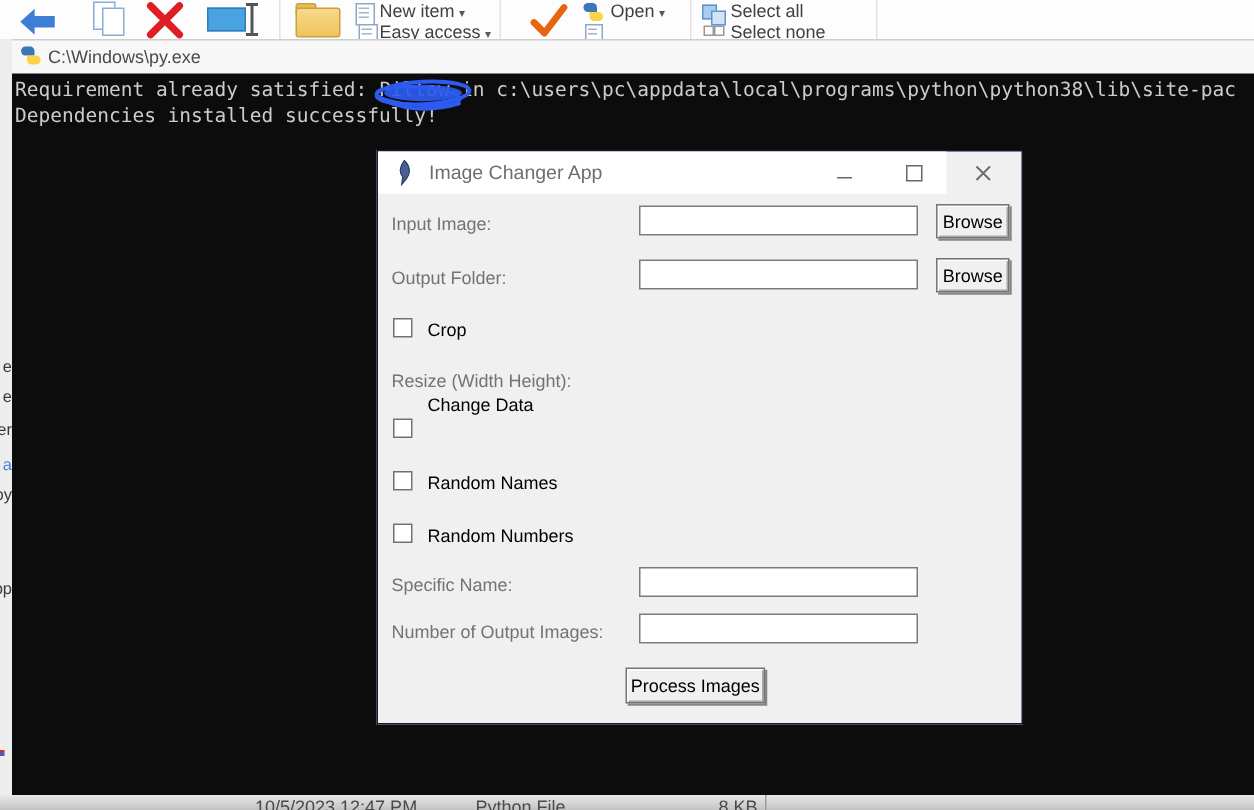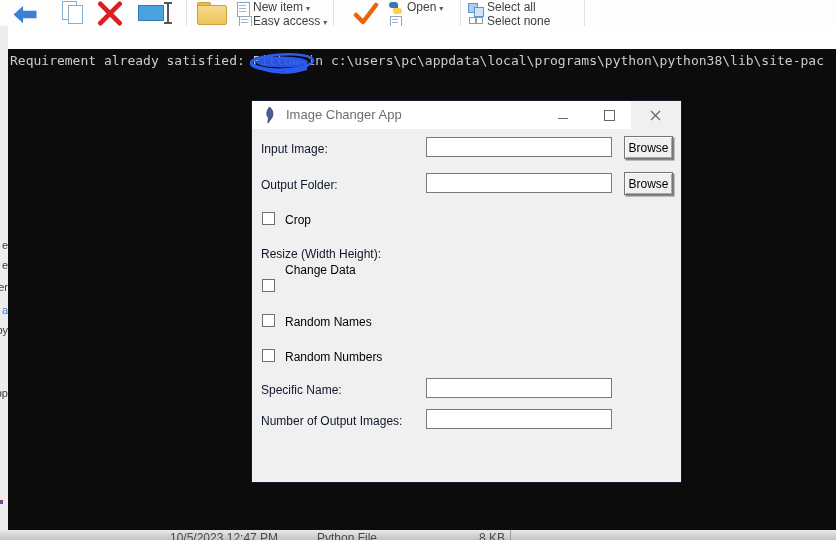--- a/index.html
+++ b/index.html
@@ -38,21 +38,21 @@
   }
   .row-text{position:absolute;top:1px;font-size:12px;color:#4a4a4a;white-space:nowrap;}
   
   #dialog{
     position:absolute;left:251px;top:100px;width:429px;height:381px;
     background:#f0f0f0;border:1px solid #151a30;box-sizing:content-box;
   }
   #dialog-titlebar{position:absolute;left:0;top:0;width:379px;height:28px;background:#ffffff;}
   #dialog-title{position:absolute;left:34px;top:0;line-height:28px;font-size:13px;color:#6e6e6e;}
   .win-ctl{position:absolute;top:0;width:36px;height:28px;display:flex;align-items:center;justify-content:center;}
-  .dlg-label{position:absolute;left:9px;font-size:12px;color:#0f172a;white-space:nowrap;}
+  .dlg-label{position:absolute;left:9px;font-size:12px;color:#737373;white-space:nowrap;}
   .entry{
     position:absolute;left:174px;width:186px;height:20px;box-sizing:border-box;
     background:#fff;border:1px solid #7a7a7a;font-family:"Liberation Sans",sans-serif;
     font-size:12px;padding:0 3px;outline:none;
   }
   .tk-btn{
     position:absolute;box-sizing:border-box;background:#f0f0f0;border:1px solid #757575;
     box-shadow:inset 1px 1px 0 #fdfdfd, inset -1px -1px 0 #a7a7a7, 1.5px 1.5px 0 rgba(50,50,50,0.55);
     font-family:"Liberation Sans",sans-serif;font-size:12px;color:#000;text-align:center;padding:0;
   }
@@ -139,22 +139,30 @@
     <span class="frag" style="top:214px;">e</span>
     <span class="frag" style="top:234px;">e</span>
     <span class="frag" style="top:256px;">er</span>
     <span class="frag" style="top:279px;color:#4d7fd0;">a</span>
     <span class="frag" style="top:299px;">py</span>
     <span class="frag" style="top:362px;">pp</span>
     <span style="position:absolute;left:0;top:474px;width:3px;height:2px;background:#c23333;"></span>
     <span style="position:absolute;left:0;top:476px;width:3px;height:2px;background:#3b62c2;"></span>
   </div>
 
+  <div id="console-titlebar">
+    <span class="pylogo" style="left:6px;top:4px;width:14px;height:14px;">
+        <span class="p-top"></span>
+        <span class="p-bot"></span>
+      </span>
+    <span id="console-title">C:\Windows\py.exe</span>
+  </div>
   <div id="console-body">
     <div class="console-line" style="top:4px;">Requirement already satisfied: Pillow in c:\users\pc\appdata\local\programs\python\python38\lib\site-pac</div>
+    <div class="console-line" style="top:21px;">Dependencies installed successfully!</div>
     <span style="position:absolute;left:238px;top:3px;">
       <svg width="74" height="26" viewBox="0 0 74 26">
         <ellipse cx="36" cy="10" rx="26" ry="5.5" fill="#2d5bf0" opacity="0.92"></ellipse>
         <ellipse cx="36" cy="10" rx="31" ry="7.5" fill="none" stroke="#2d5bf0" stroke-width="2.6" transform="rotate(-3 36 10)"></ellipse>
         <ellipse cx="33" cy="12" rx="28" ry="6" fill="none" stroke="#2d5bf0" stroke-width="2.2" transform="rotate(4 33 12)"></ellipse>
         <path d="M10 15 Q 34 25 60 17" fill="none" stroke="#2d5bf0" stroke-width="2.4" stroke-linecap="round"></path>
       </svg>
     </span>
   </div>
 
@@ -207,15 +215,16 @@
 
     <span class="checkbox" style="top:248px;"></span>
     <span class="cb-label" style="top:249px;">Random Numbers</span>
 
     <span class="dlg-label" style="top:282px;">Specific Name:</span>
     <input class="entry" style="top: 277px;" type="text" value="">
 
     <span class="dlg-label" style="top:313px;">Number of Output Images:</span>
     <input class="entry" style="top: 308px;" type="text" value="">
 
+    <button class="tk-btn" style="left:165px;top:344px;width:93px;height:24px;">Process Images</button>
   </div>
 
 </div>
 
 </body></html>

